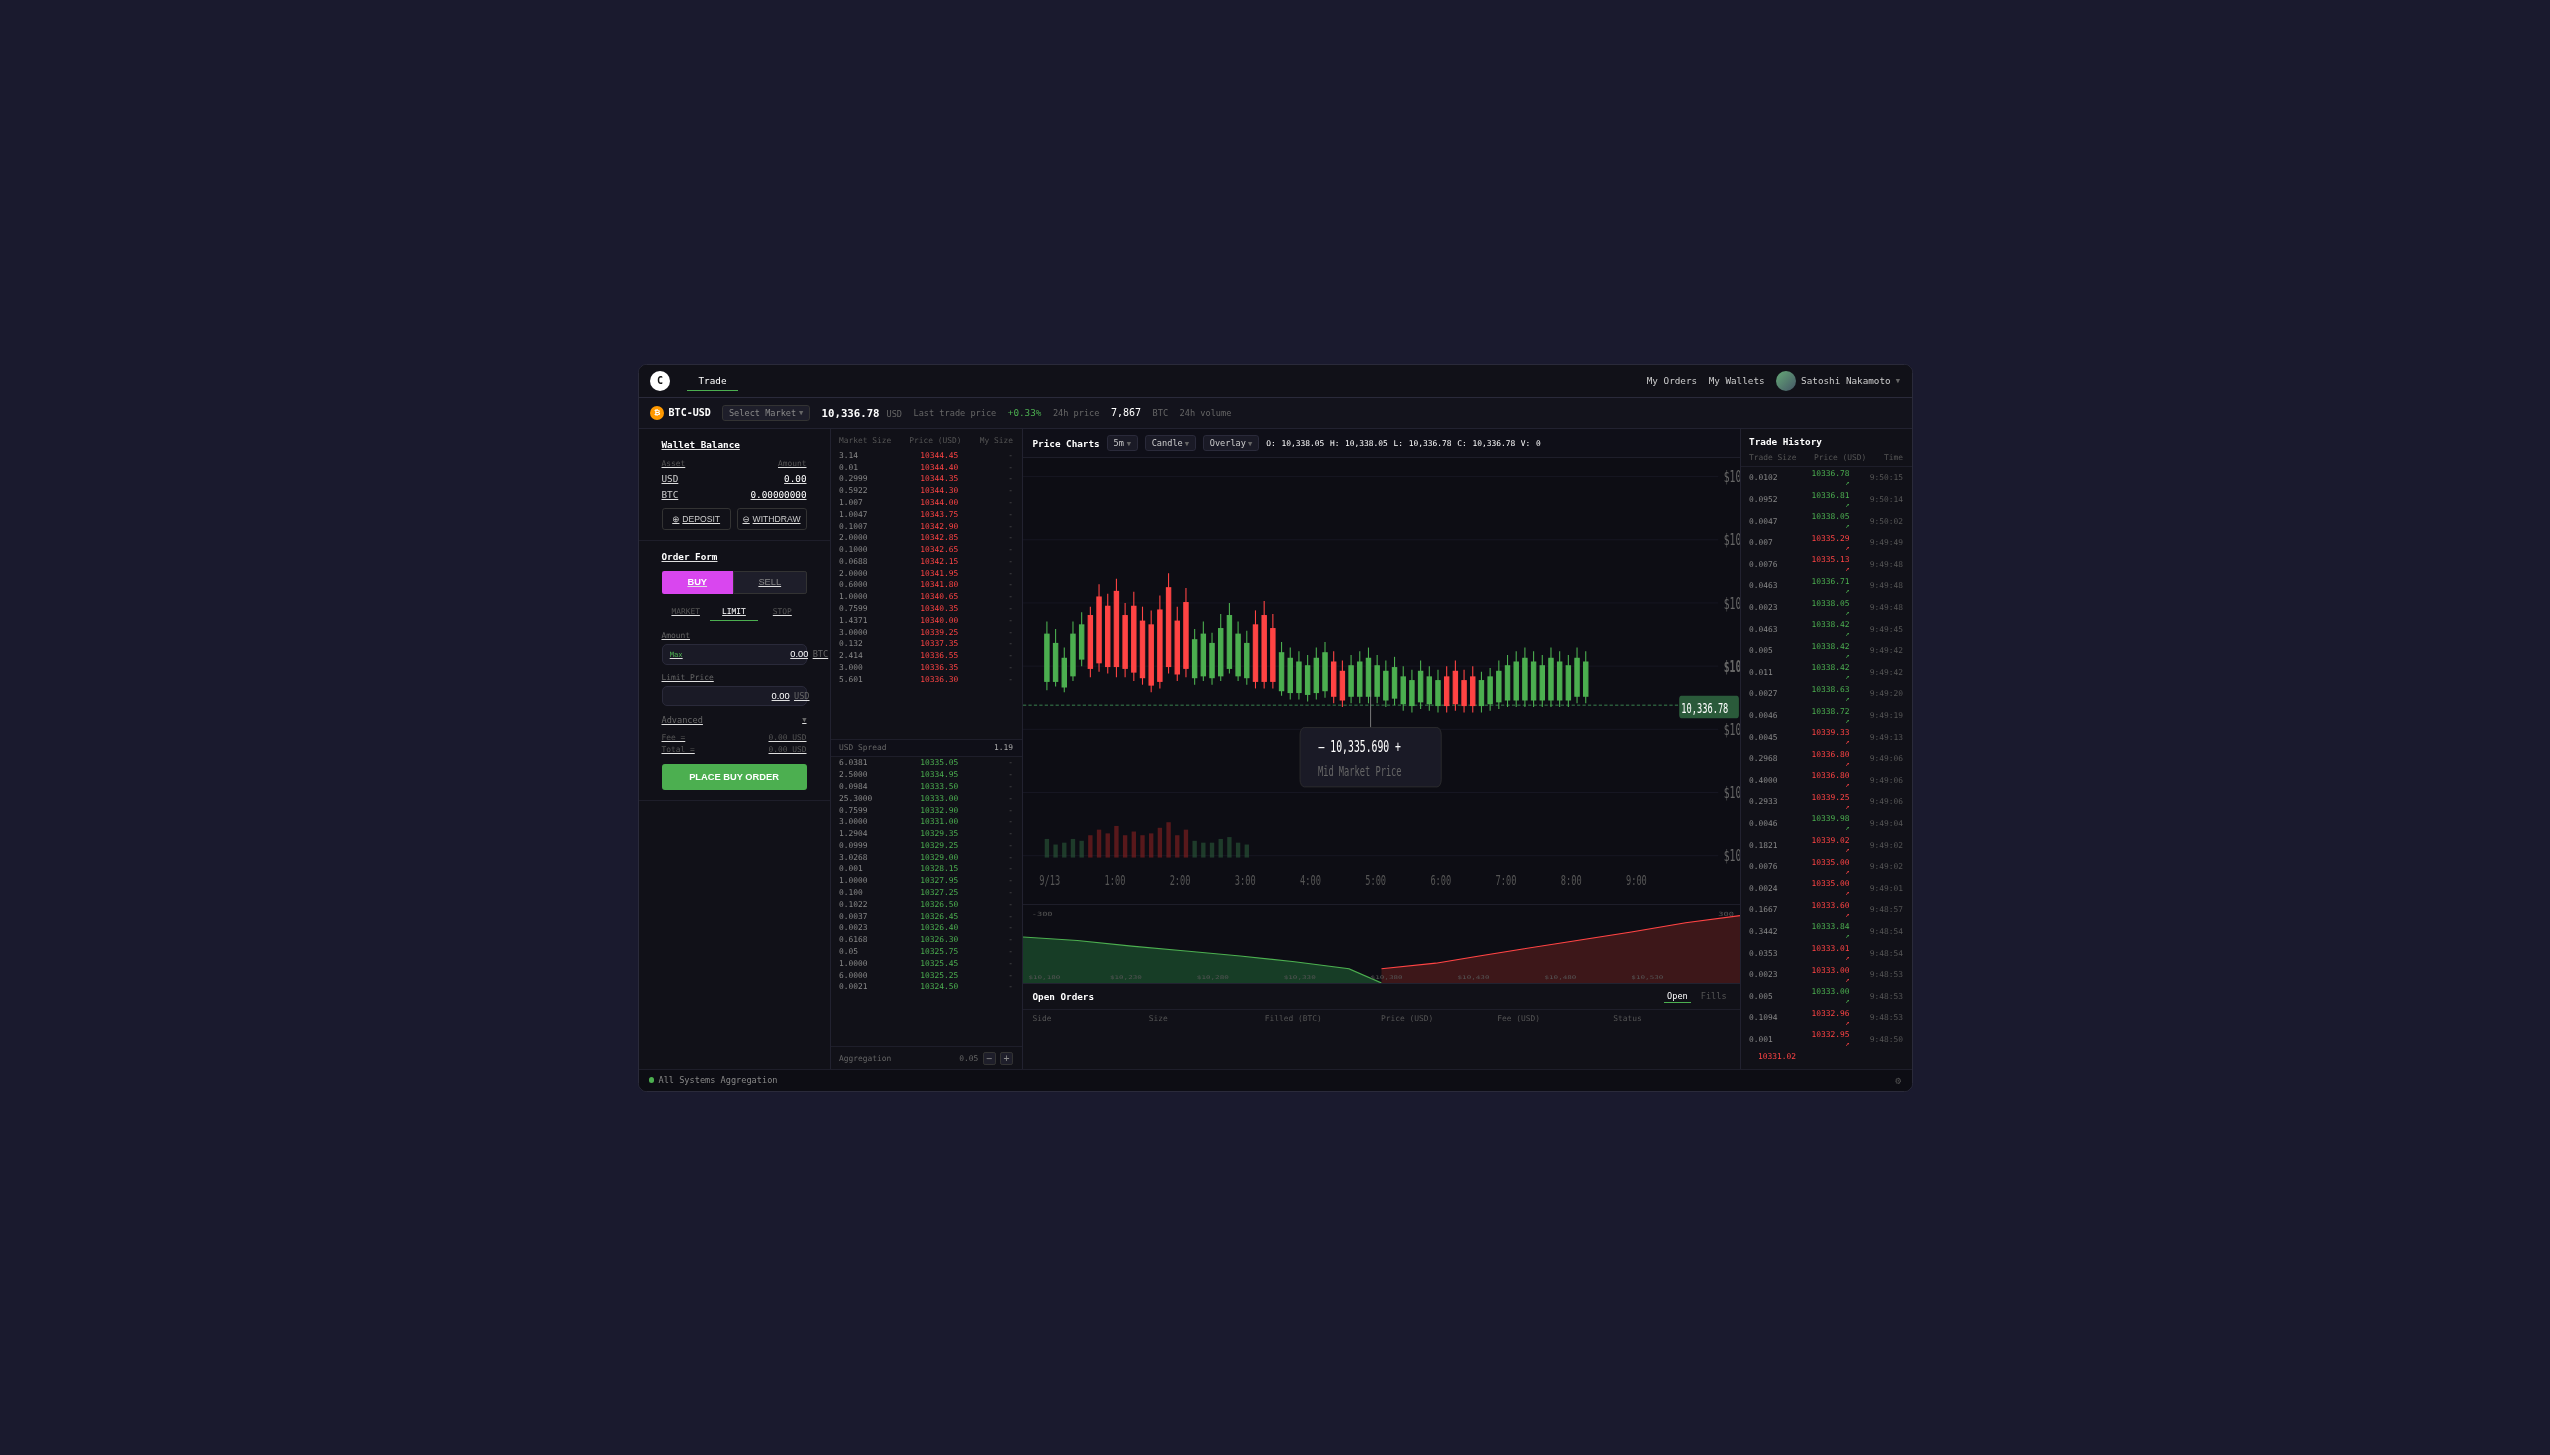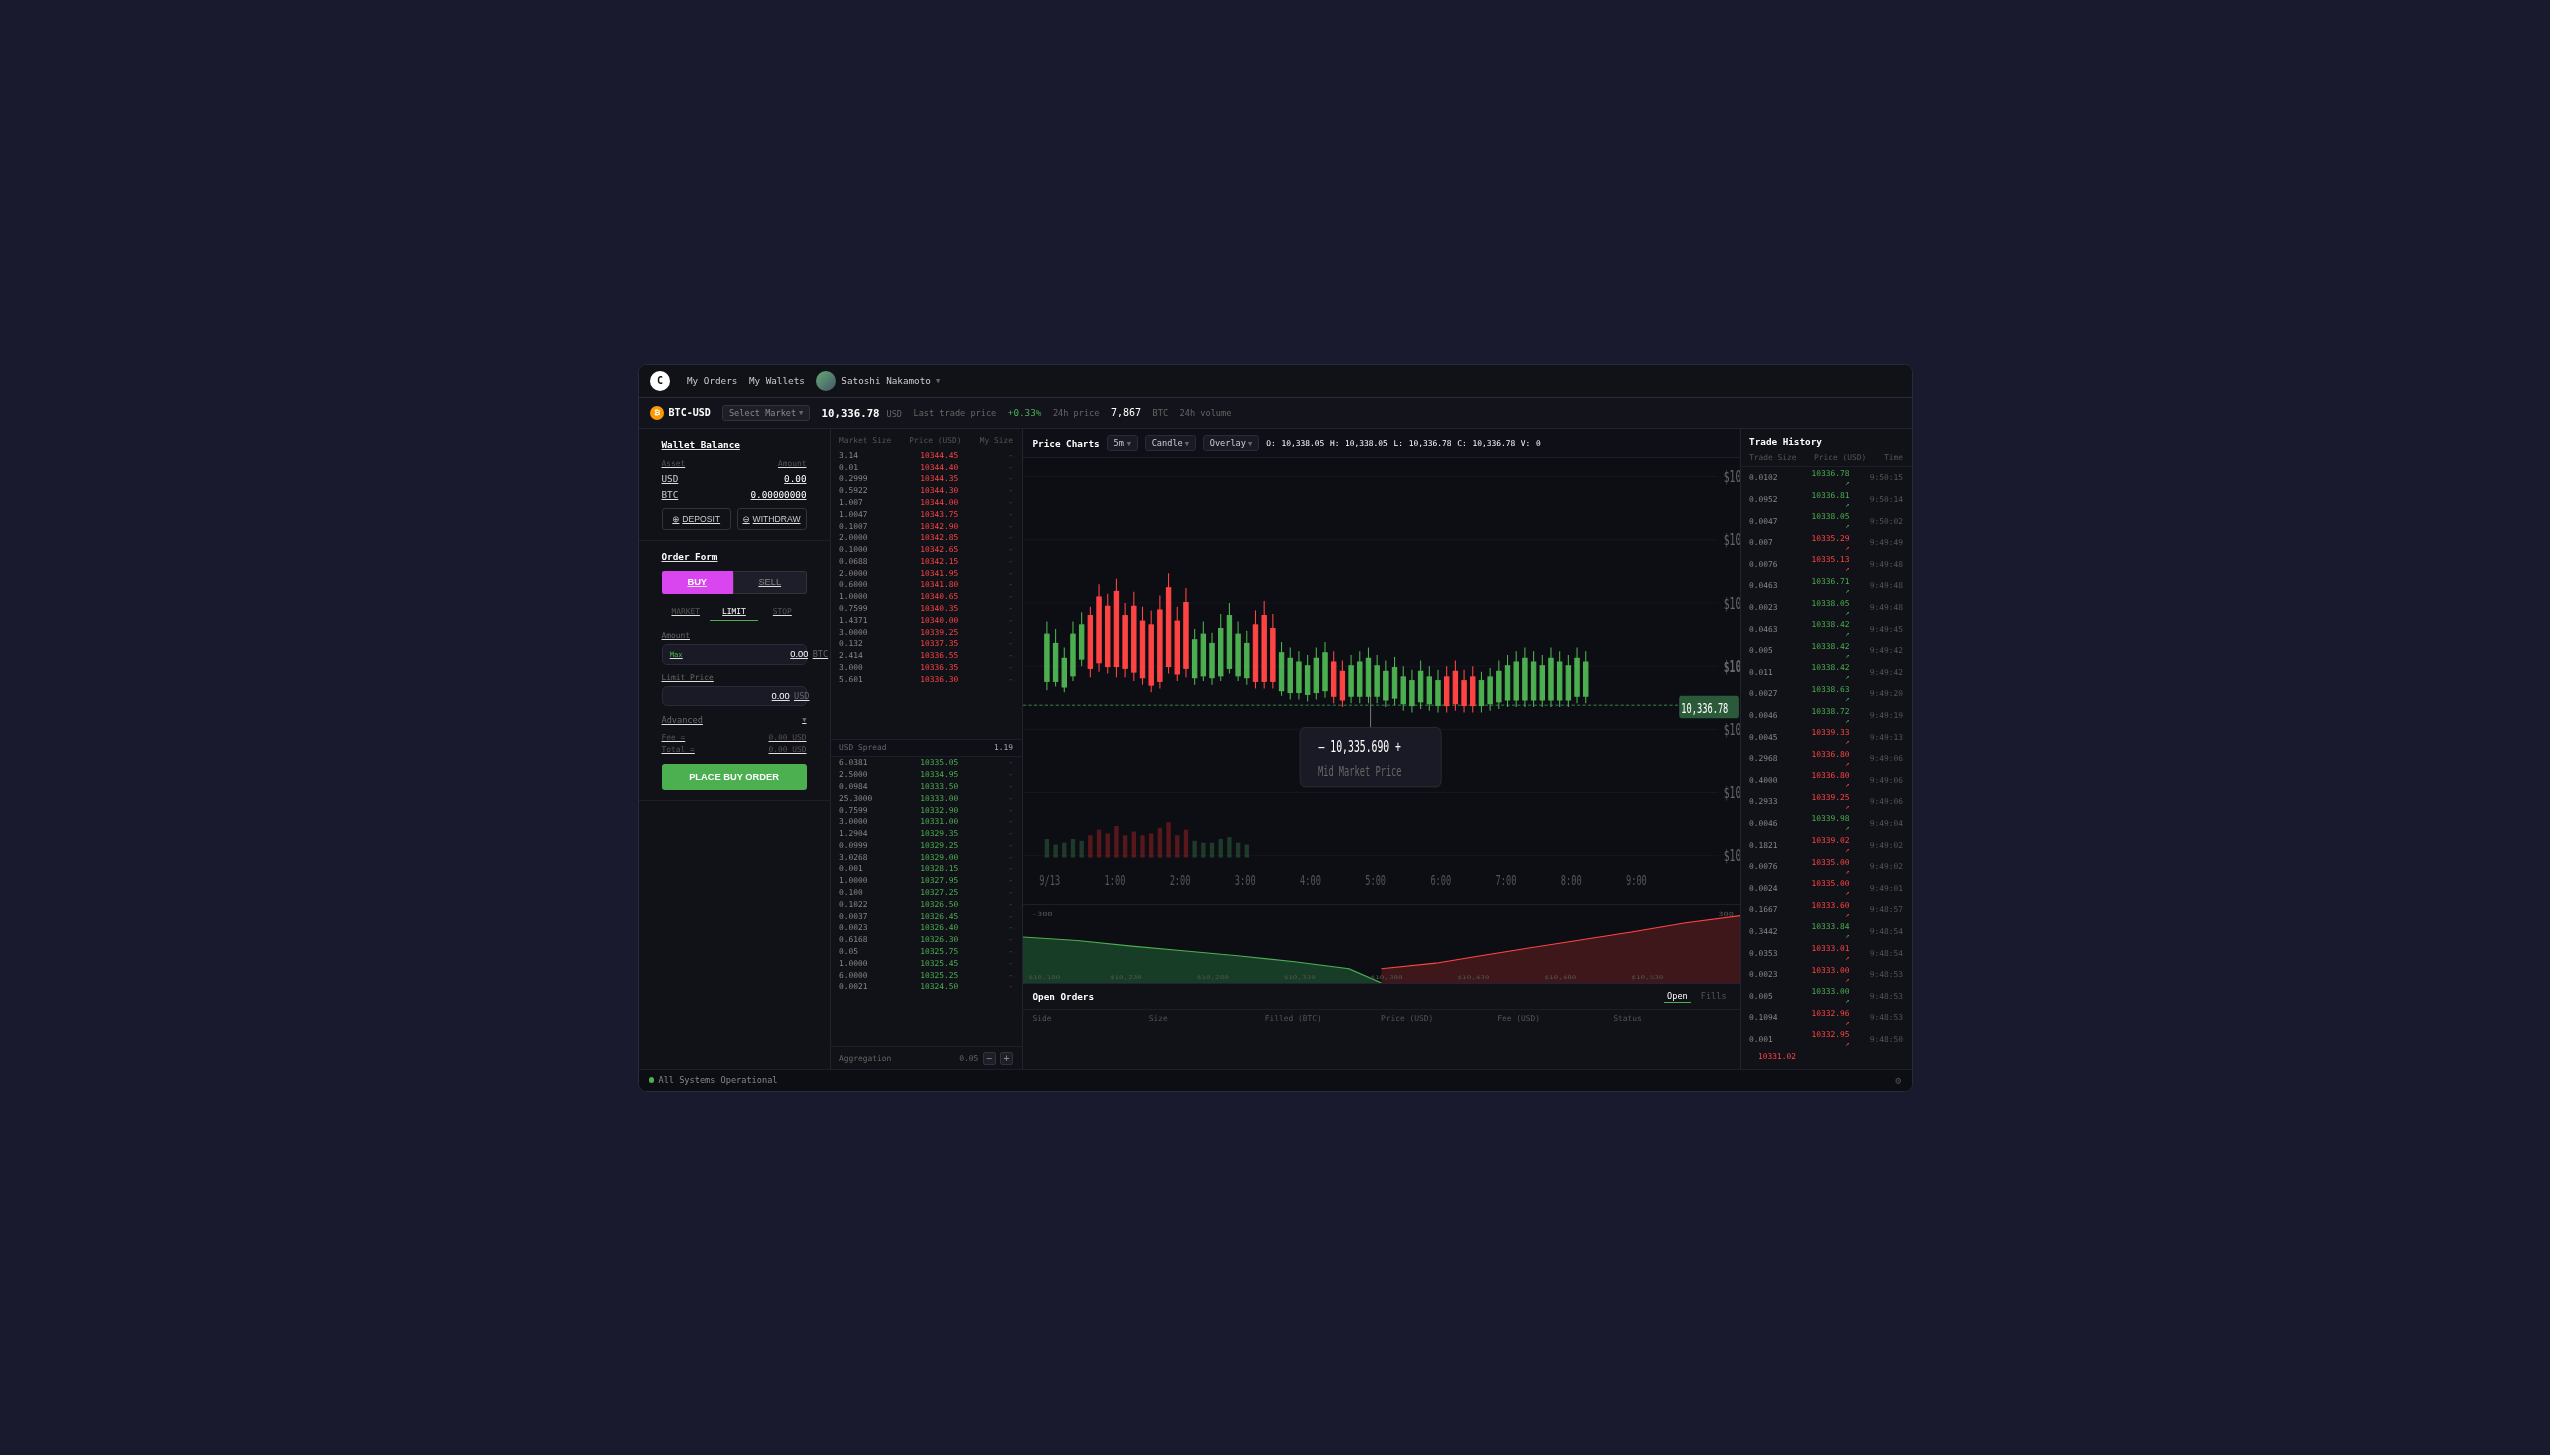--- a/index.html
+++ b/index.html
@@ -401,20 +401,23 @@
     }
   </style>
 </head>
 <body>
 
 <div class="app-container">
 
   <div class="top-nav">
     <div class="logo">
       <span>C</span>
+    </div>
+    <div class="nav-tabs">
+      <div class="nav-tab active">Trade</div>
     </div>
     <div class="nav-right">
       <div class="nav-link">My Orders</div>
       <div class="nav-link">My Wallets</div>
       <div class="user-area">
         <div class="avatar"></div>
         <span>Satoshi Nakamoto</span>
         <span class="chevron">▼</span>
       </div>
     </div>
@@ -1187,18 +1190,18 @@
               <span class="th-price-dn">10331.02 </span>
             </div>
           </div>
       </div>
     </div>
   </div>
 
   <div class="status-bar">
     <div class="status-left">
       <div class="status-dot"></div>
-      <span>All Systems Operational</span>
+      <span>All Systems Aggregation</span>
     </div>
     <div class="settings-icon">⚙</div>
   </div>
 </div>
 
 
 </body></html>

